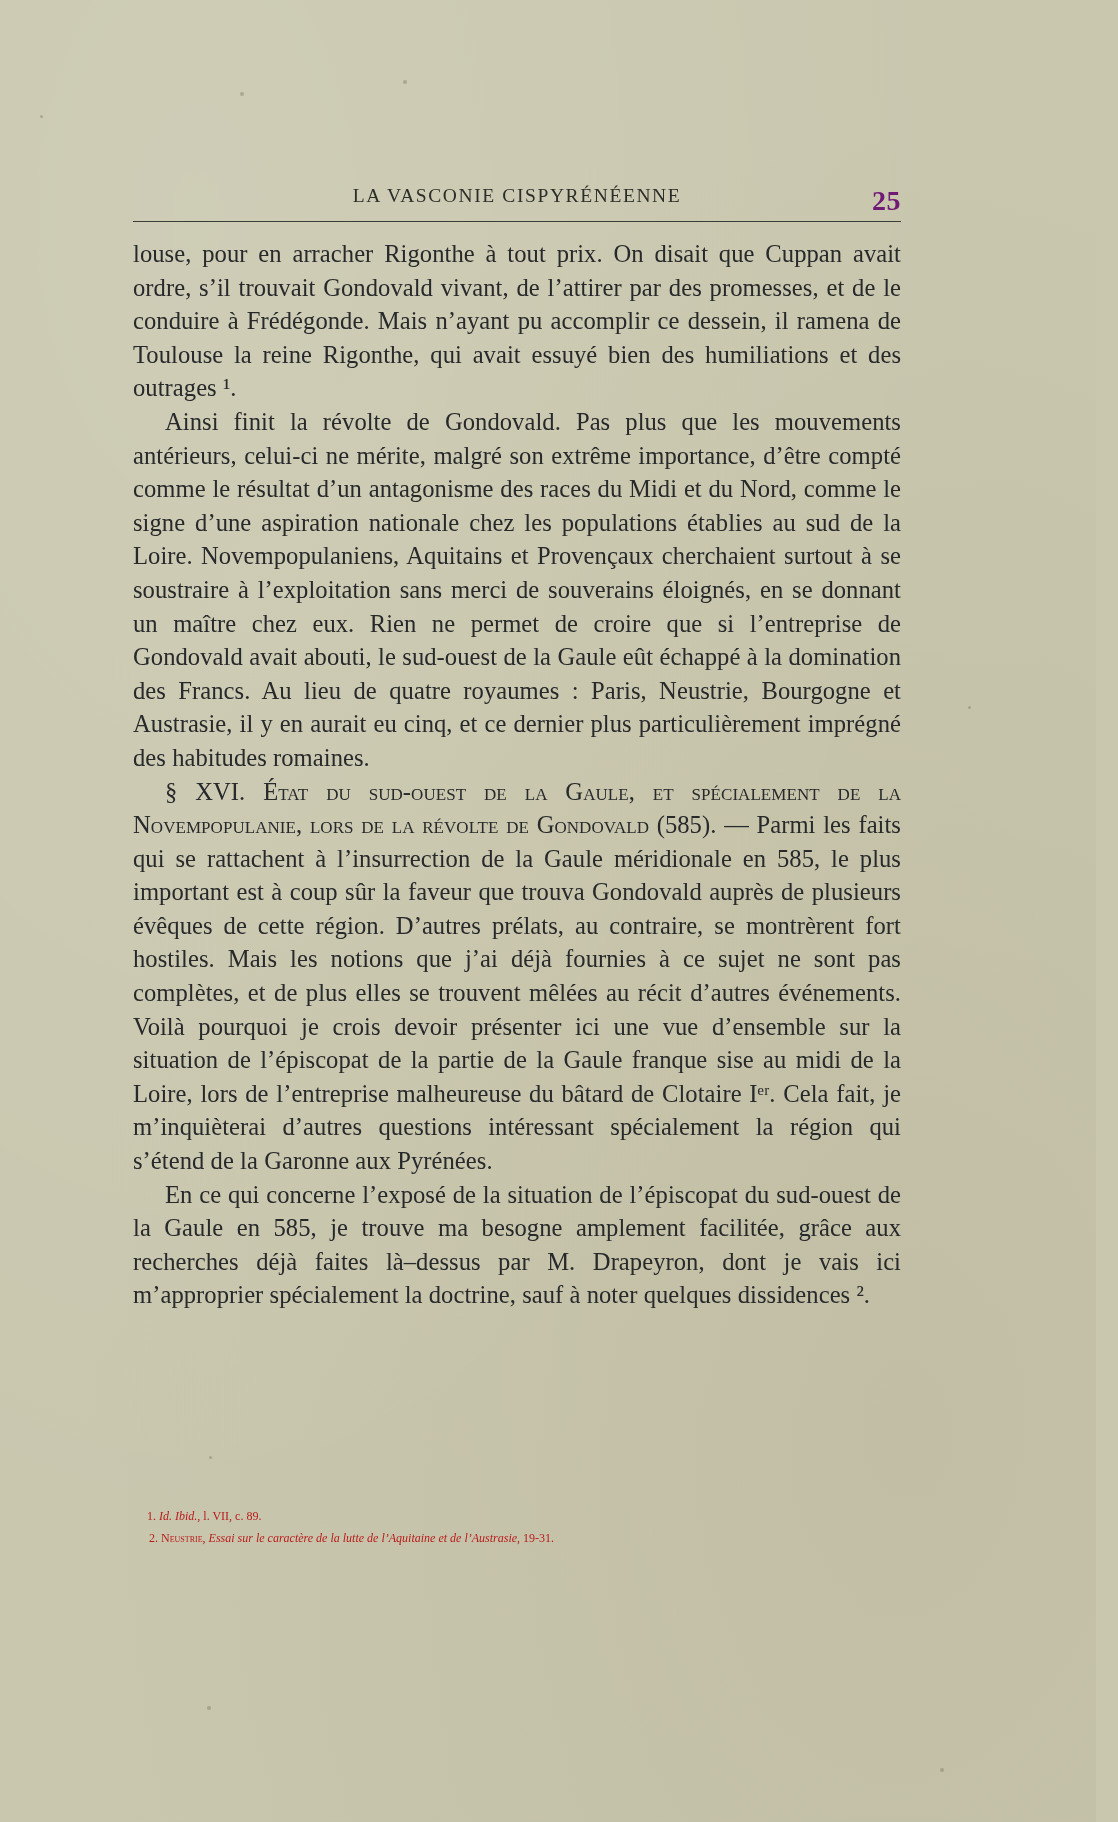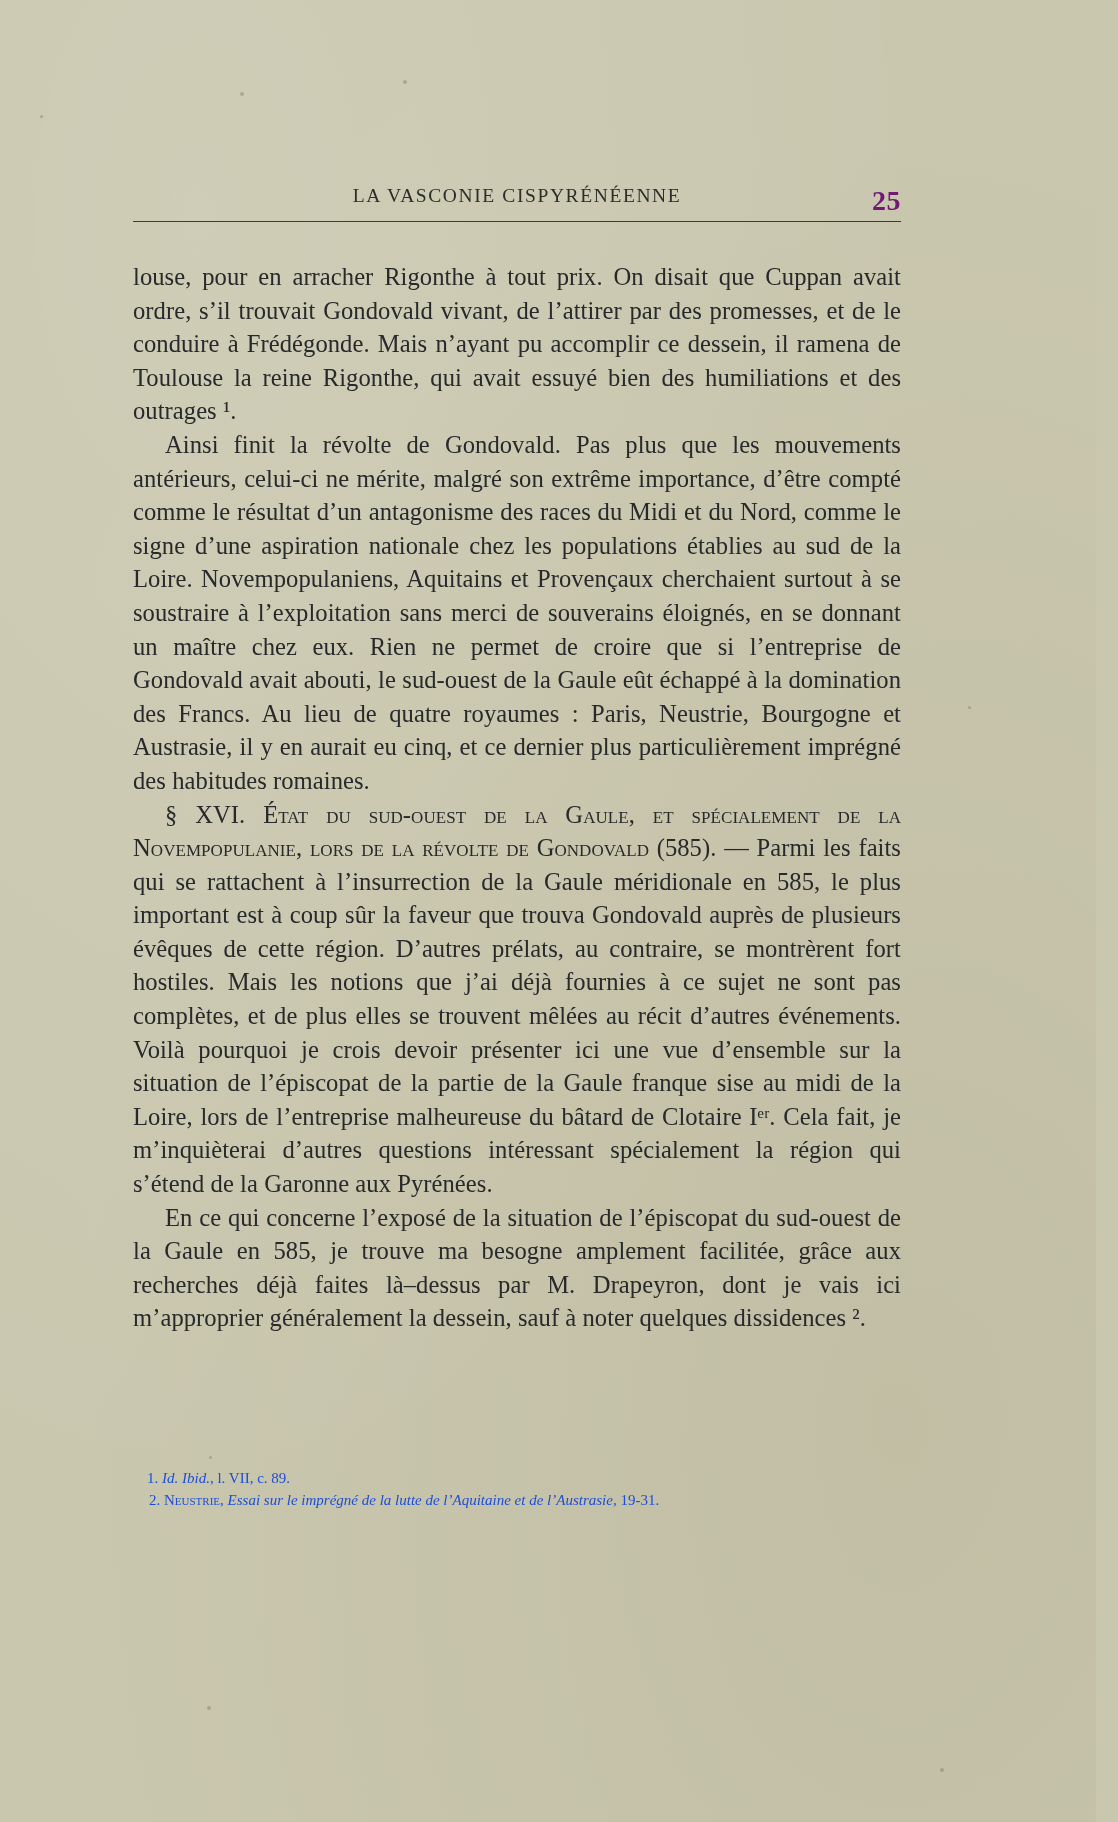--- a/index.html
+++ b/index.html
@@ -59,46 +59,46 @@
     font-weight: bold;
     color: #701a75;
     letter-spacing: 0.5px;
   }
   .rule {
     margin-top: 6px;
     border-top: 1.6px solid #3a3c36;
     width: 100%;
   }
   .body-text {
-    margin-top: 38px;
+    margin-top: 15px;
     font-size: 24.6px;
     line-height: 33.6px;
     color: #27292b;
     text-align: justify;
     text-justify: inter-word;
     letter-spacing: 0.05px;
   }
   .body-text p {
     margin: 0;
     text-indent: 32px;
   }
   .body-text p.noindent {
     text-indent: 0;
   }
   .scu {
     font-variant: small-caps;
   }
   .footnotes {
     position: absolute;
     left: 133px;
-    top: 1467px;
+    top: 1505px;
     width: 760px;
-    font-size: 15px;
+    font-size: 12px;
     line-height: 22px;
-    color: #1d4ed8;
+    color: #b91c1c;
   }
   .footnotes .fn {
     margin: 0;
     text-indent: 14px;
   }
   .footnotes .fn.second {
     text-indent: 16px;
   }
   .footnotes i {
     font-style: italic;
@@ -136,23 +136,23 @@
     <div class="rule"></div>
 
     <div class="body-text">
 
       <p class="noindent">louse, pour en arracher Rigonthe à tout prix. On disait que Cuppan avait ordre, s’il trouvait Gondovald vivant, de l’attirer par des promesses, et de le conduire à Frédégonde. Mais n’ayant pu accomplir ce dessein, il ramena de Toulouse la reine Rigonthe, qui avait essuyé bien des humiliations et des outrages ¹.</p>
 
       <p>Ainsi finit la révolte de Gondovald. Pas plus que les mouvements antérieurs, celui-ci ne mérite, malgré son extrême importance, d’être compté comme le résultat d’un antagonisme des races du Midi et du Nord, comme le signe d’une aspiration nationale chez les populations établies au sud de la Loire. Novempopulaniens, Aquitains et Provençaux cherchaient surtout à se soustraire à l’exploitation sans merci de souverains éloignés, en se donnant un maître chez eux. Rien ne permet de croire que si l’entreprise de Gondovald avait abouti, le sud-ouest de la Gaule eût échappé à la domination des Francs. Au lieu de quatre royaumes : Paris, Neustrie, Bourgogne et Austrasie, il y en aurait eu cinq, et ce dernier plus particulièrement imprégné des habitudes romaines.</p>
 
       <p><span>§ XVI.</span> <span class="scu">État du sud-ouest de la Gaule, et spécialement de la Novempopulanie, lors de la révolte de Gondovald (585).</span> <span>— Parmi les faits qui se rattachent à l’insurrection de la Gaule méridionale en 585, le plus important est à coup sûr la faveur que trouva Gondovald auprès de plusieurs évêques de cette région. D’autres prélats, au contraire, se montrèrent fort hostiles. Mais les notions que j’ai déjà fournies à ce sujet ne sont pas complètes, et de plus elles se trouvent mêlées au récit d’autres événements. Voilà pourquoi je crois devoir présenter ici une vue d’ensemble sur la situation de l’épiscopat de la partie de la Gaule franque sise au midi de la Loire, lors de l’entreprise malheureuse du bâtard de Clotaire Iᵉʳ. Cela fait, je m’inquièterai d’autres questions intéressant spécialement la région qui s’étend de la Garonne aux Pyrénées.</span></p>
 
-      <p>En ce qui concerne l’exposé de la situation de l’épiscopat du sud-ouest de la Gaule en 585, je trouve ma besogne amplement facilitée, grâce aux recherches déjà faites là–dessus par M. Drapeyron, dont je vais ici m’approprier généralement la dessein, sauf à noter quelques dissidences ².</p>
+      <p>En ce qui concerne l’exposé de la situation de l’épiscopat du sud-ouest de la Gaule en 585, je trouve ma besogne amplement facilitée, grâce aux recherches déjà faites là–dessus par M. Drapeyron, dont je vais ici m’approprier spécialement la doctrine, sauf à noter quelques dissidences ².</p>
 
     </div>
   </div>
 
   <div class="footnotes">
     <p class="fn"><span>1.</span> <i>Id. Ibid.</i><span>, l. VII, c. 89.</span></p>
-    <p class="fn second"><span>2.</span> <span class="smallcaps">Neustrie</span><span>, </span><i>Essai sur le imprégné de la lutte de l’Aquitaine et de l’Austrasie,</i><span> 19-31.</span></p>
+    <p class="fn second"><span>2.</span> <span class="smallcaps">Neustrie</span><span>, </span><i>Essai sur le caractère de la lutte de l’Aquitaine et de l’Austrasie,</i><span> 19-31.</span></p>
   </div>
 
 </div>
 
 </body></html>

